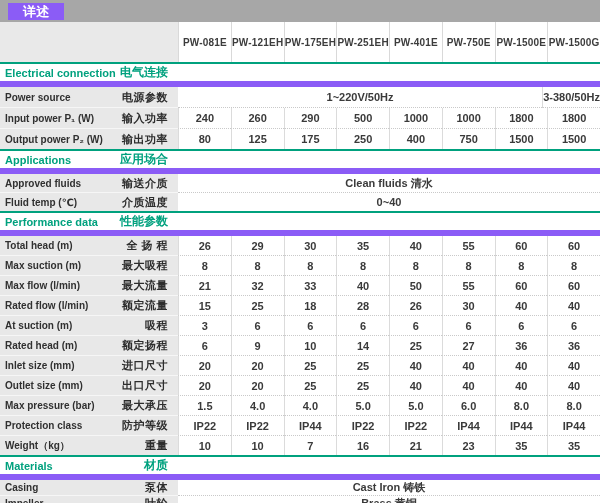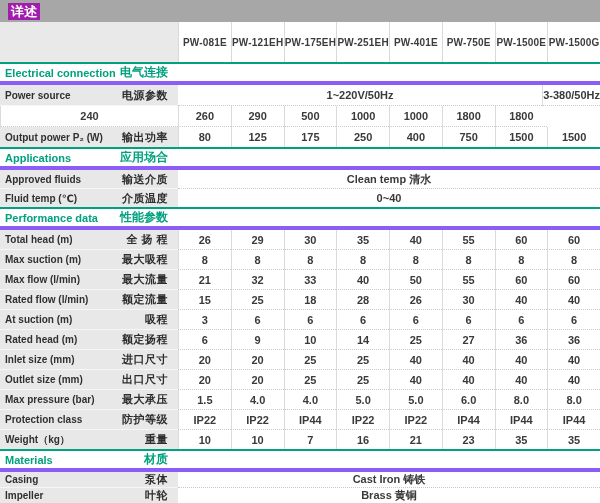--- a/index.html
+++ b/index.html
@@ -7,34 +7,34 @@
     width:600px;height:503px;overflow:hidden;background:#fff;
     font-family:"Liberation Sans","DejaVu Sans",sans-serif;
     -webkit-font-smoothing:antialiased;
   }
   .title-bar{
     height:22px;background:#a7a7a7;color:#fff;
     display:flex;align-items:center;gap:9px;padding-left:8px;
     font-size:14px;letter-spacing:.2px;
   }
   .title-zh{
-    background:#a21caf;color:#fff;font-weight:bold;font-size:13px;
-    padding:0 3px;line-height:17px;
+    background:#8b5cf6;color:#fff;font-weight:bold;font-size:13px;
+    padding:0 15px;line-height:17px;
   }
   .grid-row{display:grid;grid-template-columns:178px repeat(8,1fr);}
   
   .cols-header{height:40px;}
   .cols-header .blank{background:#e9e9e9;}
   .col-h{
     display:flex;align-items:center;justify-content:center;
     background:#fff;border-left:1px solid #d9d9d9;
     font-size:10px;font-weight:bold;color:#3c3c3c;letter-spacing:.2px;
   }
   
-  .sec-header{border-top:2px solid #00a17e;border-bottom:4px solid #8b5cf6;background:#737373;}
+  .sec-header{border-top:2px solid #00a17e;border-bottom:6px solid #8b5cf6;background:#737373;}
   .sec-header .label-cell{background:#fff;border-bottom:none;}
   .sec-header .filler{grid-column:span 8;background:#fff;}
   .sec-en{color:#00a17e;font-weight:bold;font-size:11px;}
   .sec-zh{color:#00a17e;font-weight:bold;font-size:12px;}
   
   .data-row{background:#fff;}
   .s0 .cellbox{height:20px;} .s1 .cellbox{height:18px;}
   .s2 .cellbox{height:19px;} .s3 .cellbox{height:15px;}
   .sec-header .cellbox{height:17px;}
   .label-cell{
@@ -85,20 +85,24 @@
       </div>
       <div class="grid-row data-row s0">
         <div class="label-cell cellbox">
           <span class="lab-en">Power source</span>
           <span class="lab-zh">电源参数</span>
         </div>
         <div class="val merged cellbox" style="grid-column: span 7;">1~220V/50Hz</div>
         <div class="val merged cellbox sep" style="grid-column: span 1;">3-380/50Hz</div>
       </div>
       <div class="grid-row data-row s0">
+        <div class="label-cell cellbox">
+          <span class="lab-en">Input power P₁ (W)</span>
+          <span class="lab-zh">输入功率</span>
+        </div>
         <div class="val cellbox">240</div>
         <div class="val cellbox">260</div>
         <div class="val cellbox">290</div>
         <div class="val cellbox">500</div>
         <div class="val cellbox">1000</div>
         <div class="val cellbox">1000</div>
         <div class="val cellbox">1800</div>
         <div class="val cellbox">1800</div>
       </div>
       <div class="grid-row data-row s0 last">
@@ -120,21 +124,21 @@
           <span class="sec-en">Applications</span>
           <span class="sec-zh">应用场合</span>
         </div>
         <div class="filler cellbox"></div>
       </div>
       <div class="grid-row data-row s1">
         <div class="label-cell cellbox">
           <span class="lab-en">Approved fluids</span>
           <span class="lab-zh">输送介质</span>
         </div>
-        <div class="val merged cellbox" style="grid-column: span 8;">Clean temp 清水</div>
+        <div class="val merged cellbox" style="grid-column: span 8;">Clean fluids 清水</div>
       </div>
       <div class="grid-row data-row s1 last">
         <div class="label-cell cellbox">
           <span class="lab-en">Fluid temp (℃)</span>
           <span class="lab-zh">介质温度</span>
         </div>
         <div class="val merged cellbox" style="grid-column: span 8;">0~40</div>
       </div>
       <div class="grid-row sec-header">
         <div class="label-cell cellbox">

